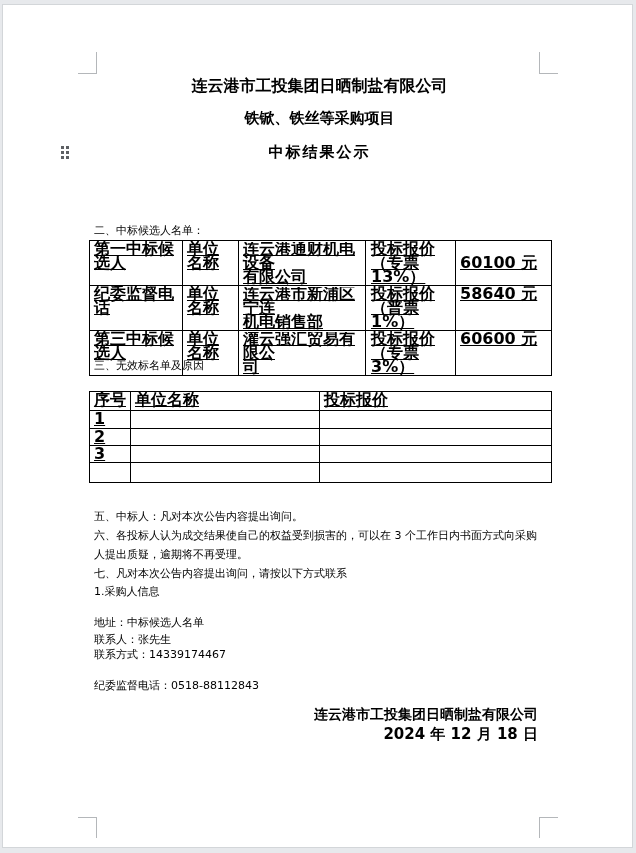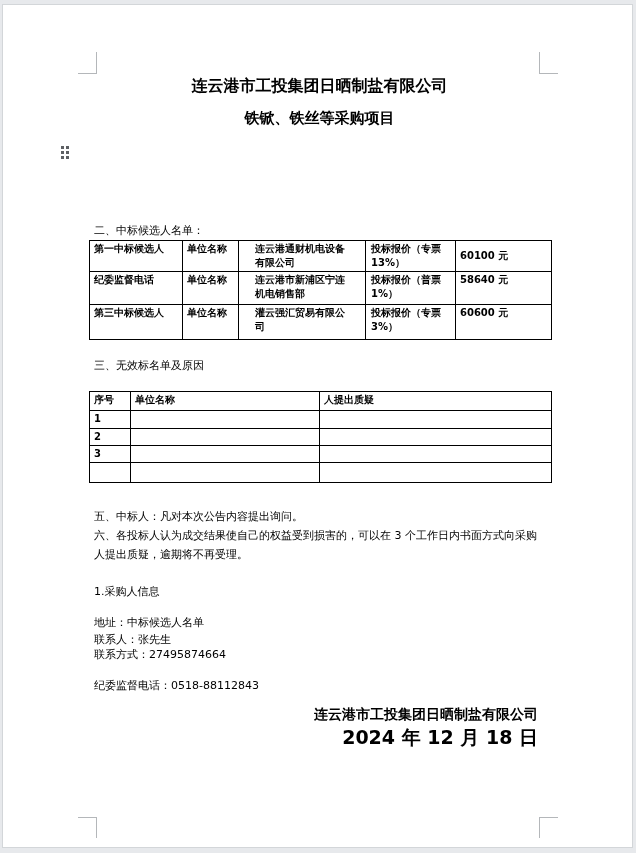--- a/index.html
+++ b/index.html
@@ -27,32 +27,32 @@
   .handle span{background:#5d6064;width:3px;height:3px;display:block;}
   
   .blk{position:absolute;white-space:nowrap;line-height:15px;font-size:11px;}
   .titles{position:absolute;left:89px;width:461px;text-align:center;font-weight:bold;white-space:nowrap;}
   .t1{top:76px;font-size:16px;}
   .t2{top:109px;font-size:15px;}
   .t3{top:143px;font-size:15px;letter-spacing:2px;}
   .para{left:94px;}
   .sig{position:absolute;left:89px;width:449px;text-align:right;font-weight:bold;white-space:nowrap;}
   .sig1{top:706px;font-size:14px;}
-  .sig2{top:725px;font-size:19px;}
+  .sig2{top:725px;font-size:15px;}
   
   table.tb{
     position:absolute;border-collapse:collapse;table-layout:fixed;
-    font-size:10px;font-weight:bold;line-height:14px;
+    font-size:16px;font-weight:bold;line-height:14px;text-decoration:underline;
   }
   table.tb td,table.tb th{
     border:1px solid #000;vertical-align:top;text-align:left;
     padding:1px 4px;overflow:hidden;font-weight:bold;
   }
   table.cand{left:89px;top:240px;width:462px;}
-  table.cand td.c3{padding:1px 16px;border-radius:7px;}
+  table.cand td.c3{padding:1px 4px;border-radius:7px;}
   table.cand td.c4{padding:1px 5px;margin-left:36px;}
   table.cand td.mid{vertical-align:middle;}
   table.inv{left:89px;top:391px;width:462px;}
 </style>
 </head>
 <body>
 
 <div class="canvas">
   <div class="page"></div>
 
@@ -65,20 +65,21 @@
     <span></span>
       <span></span>
       <span></span>
       <span></span>
       <span></span>
       <span></span>
   </div>
 
   <div class="titles t1">连云港市工投集团日晒制盐有限公司</div>
   <div class="titles t2">铁锨、铁丝等采购项目</div>
+  <div class="titles t3">中标结果公示</div>
 
   <div class="blk para" style="top:223px">二、中标候选人名单：</div>
 
   <table class="tb cand">
     <colgroup>
         <col style="width:93px">
         <col style="width:56px">
         <col style="width:127px">
         <col style="width:90px">
         <col style="width:96px">
@@ -131,21 +132,21 @@
   <table class="tb inv">
     <colgroup>
         <col style="width:41px">
         <col style="width:189px">
         <col style="width:232px">
       </colgroup>
     <tbody>
         <tr style="height:19px">
       <th>序号</th>
       <th>单位名称</th>
-      <th>人提出质疑</th>
+      <th>投标报价</th>
     </tr>
     <tr style="height:18px">
       <td>1</td>
       <td></td>
       <td></td>
     </tr>
     <tr style="height:15px">
       <td>2</td>
       <td></td>
       <td></td>
@@ -159,22 +160,23 @@
       <td></td>
       <td></td>
       <td></td>
     </tr>
   </tbody>
     </table>
 
   <div class="blk para" style="top:509px">五、中标人：凡对本次公告内容提出询问。</div>
   <div class="blk para" style="top:528px">六、各投标人认为成交结果使自己的权益受到损害的，可以在 3 个工作日内书面方式向采购</div>
   <div class="blk para" style="top:547px">人提出质疑，逾期将不再受理。</div>
+  <div class="blk para" style="top:566px">七、凡对本次公告内容提出询问，请按以下方式联系</div>
 
   <div class="blk para" style="top:584px">1.采购人信息</div>
   <div class="blk para" style="top:615px">地址：中标候选人名单</div>
   <div class="blk para" style="top:632px">联系人：张先生</div>
-  <div class="blk para" style="top:647px">联系方式：27495874664</div>
+  <div class="blk para" style="top:647px">联系方式：14339174467</div>
   <div class="blk para" style="top:678px">纪委监督电话：0518-88112843</div>
 
   <div class="sig sig1">连云港市工投集团日晒制盐有限公司</div>
   <div class="sig sig2">2024 年 12 月 18 日</div>
 </div>
 
 </body></html>

